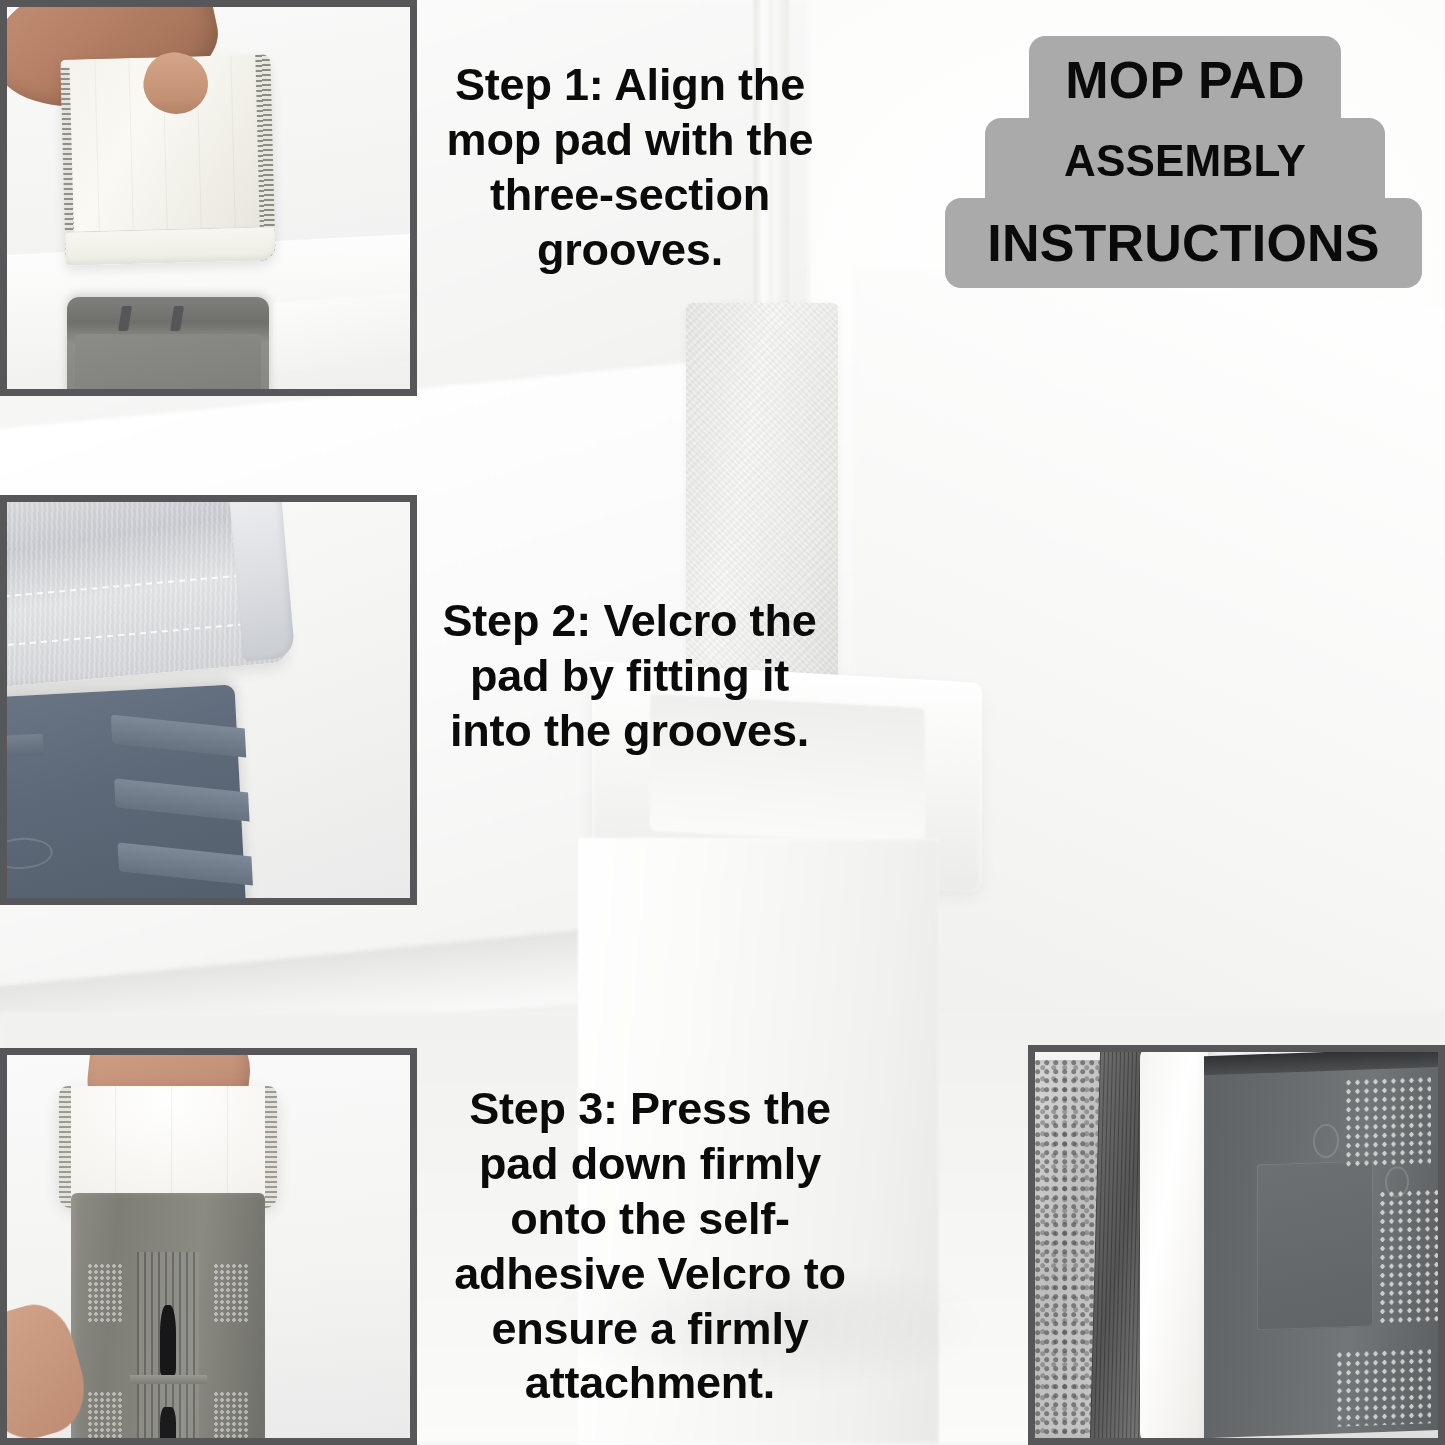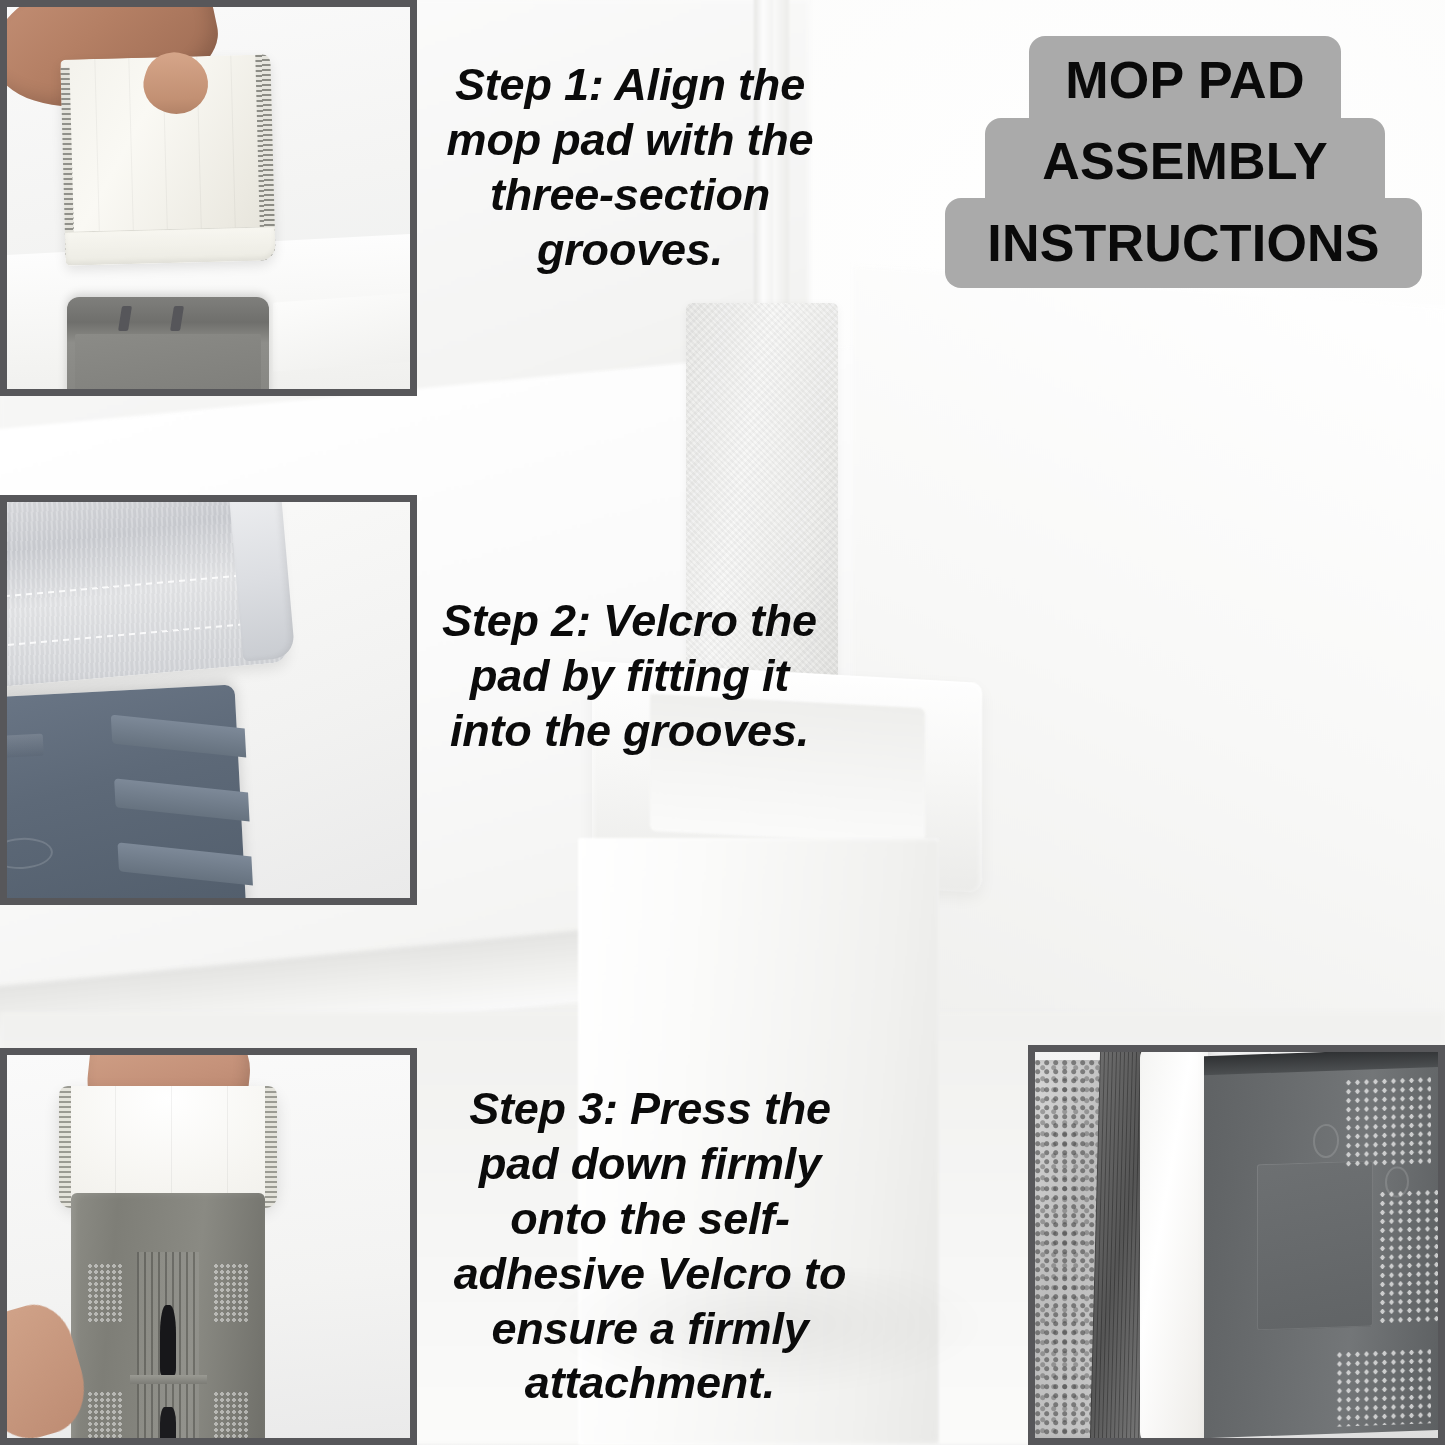--- a/index.html
+++ b/index.html
@@ -474,21 +474,21 @@
   .badge-row.r1 {
     left: 84px; top: 0;
     width: 312px; height: 88px;
     border-radius: 16px 16px 0 0;
     font-size: 52px;
   }
   .badge-row.r2 {
     left: 40px; top: 82px;
     width: 400px; height: 86px;
     border-radius: 16px 16px 0 0;
-    font-size: 52px;
+    font-size: 44px;
   }
   .badge-row.r3 {
     left: 0; top: 162px;
     width: 477px; height: 90px;
     border-radius: 16px;
     font-size: 52px;
   }
   .badge-join {
     position: absolute;
     background: #aaaaaa;
@@ -498,21 +498,20 @@
 
   
   .step-caption {
     position: absolute;
     color: #0b0b0b;
     font-weight: bold;
     text-align: center;
     line-height: 1.22;
     letter-spacing: -0.2px;
     text-shadow: 0 0 2px rgba(255,255,255,.55);
-    font-style: italic;
   }
   #caption-step1 {
     left: 430px; top: 58px;
     width: 400px;
     font-size: 45px;
   }
   #caption-step2 {
     left: 437px; top: 594px;
     width: 385px;
     font-size: 45px;

